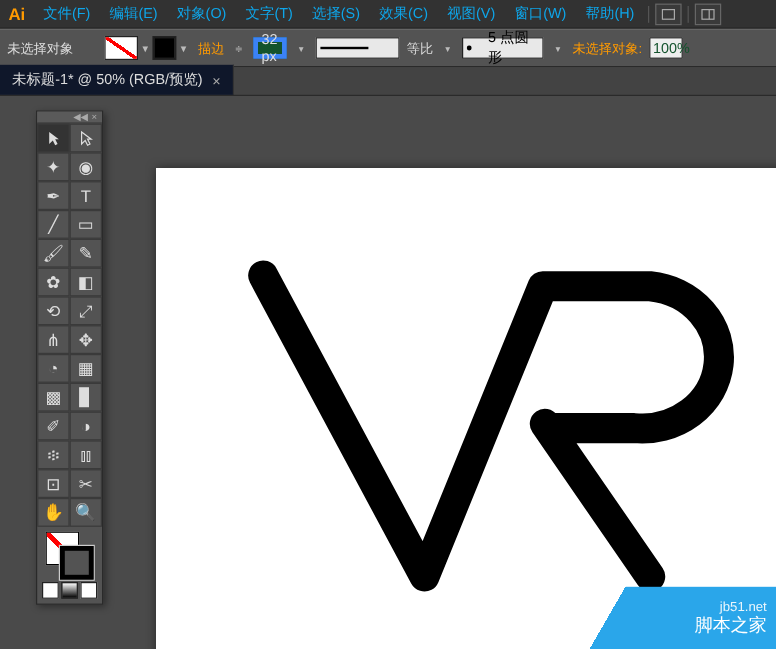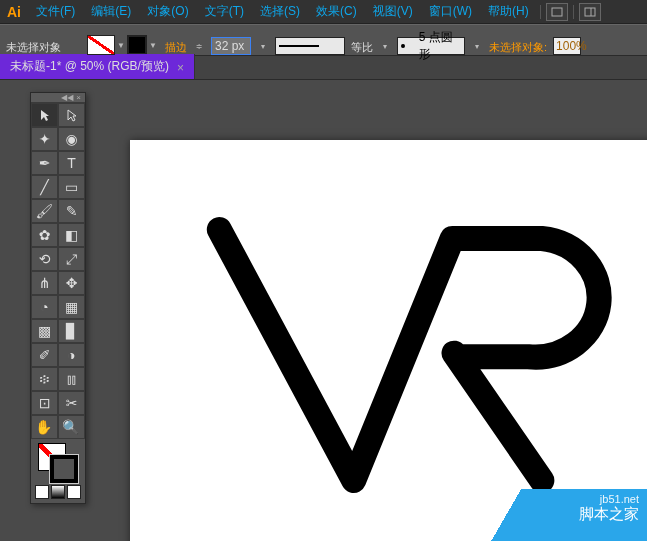--- a/index.html
+++ b/index.html
@@ -2,53 +2,53 @@
 <html><head>
 <meta charset="utf-8">
 <style>
 *{margin:0;padding:0;box-sizing:border-box;font-family:"Microsoft YaHei",sans-serif;font-size:12px;user-select:none}
 body{background:#4a4a4a;width:647px;height:541px;overflow:hidden;position:relative}
 .menubar{height:24px;background:#323232;display:flex;align-items:center;color:#ccc;border-bottom:1px solid #222}
 .ai-logo{width:28px;height:41px;display:flex;align-items:center;justify-content:center;color:#ff9a00;font-weight:bold;font-size:14px}
 .menu-item{padding:3px 8px;color:#0ea5e9;cursor:pointer}
 .menu-sep{width:1px;height:14px;background:#555;margin:0 3px}
 .menu-btn{width:22px;height:18px;border:1px solid #666;margin:0 2px;background:#3a3a3a;display:flex;align-items:center;justify-content:center}
-.ctrlbar{height:32px;background:#535353;border-top:1px solid #666;border-bottom:1px solid #2a2a2a;display:flex;align-items:flex-end;color:#ccc;padding:0 6px;gap:6px}
+.ctrlbar{height:32px;background:#535353;border-top:1px solid #666;border-bottom:1px solid #2a2a2a;display:flex;align-items:center;color:#ccc;padding:0 6px;gap:6px}
 .ctrl-text{color:#ddd;font-size:11px;white-space:nowrap}
 .swatch{width:28px;height:20px;border:1px solid #222;position:relative;background:#fff}
 .swatch.none::after{content:"";position:absolute;left:0;top:0;right:0;bottom:0;background:linear-gradient(to top right,transparent 45%,red 45%,red 55%,transparent 55%)}
 .swatch.black{background:#000;width:18px;height:18px}
 .swatch-box{width:20px;height:20px;border:1px solid #222;display:flex;align-items:center;justify-content:center;background:#535353}
 .dd{width:12px;height:18px;display:flex;align-items:center;justify-content:center;color:#bbb;font-size:8px}
 .orange{color:#ff9a00}
-.num-field{width:40px;height:18px;background:#737373;border:1px solid #3b82f6;color:#ddd;padding:0 3px;display:flex;align-items:center}
+.num-field{width:28px;height:18px;background:#14532d;border:4px solid #3b82f6;color:#ddd;padding:0 3px;display:flex;align-items:center}
 .wide-field{width:70px;height:18px;background:#e8e8e8;border:1px solid #222;display:flex;align-items:center;padding:0 3px}
 .prof-field{width:68px;height:18px;background:#e8e8e8;border:1px solid #222;display:flex;align-items:center;padding:0 3px;color:#000;gap:14px}
 .dot{width:4px;height:4px;border-radius:50%;background:#000}
-.opac{width:28px;height:18px;background:#eee;border:1px solid #222;color:#a16207;text-align:right;padding:0 2px;line-height:16px}
+.opac{width:28px;height:18px;background:#eee;border:1px solid #222;color:#14532d;text-align:right;padding:0 2px;line-height:16px}
 .tabbar{height:24px;background:#434343;display:flex;align-items:flex-end;border-bottom:1px solid #2a2a2a}
-.doc-tab{padding:4px 10px;background:#6d28d9;color:#ddd;font-size:11px;display:flex;align-items:flex-end;gap:8px;border-right:1px solid #333}
+.doc-tab{padding:4px 10px;background:#0f172a;color:#ddd;font-size:11px;display:flex;align-items:flex-end;gap:8px;border-right:1px solid #333}
 .doc-tab .x{color:#aaa;cursor:pointer}
 .workarea{position:absolute;left:0;right:0;top:80px;bottom:0;background:#4a4a4a}
 .toolbox{position:absolute;left:30px;top:12px;width:56px;background:#535353;border:1px solid #2a2a2a;box-shadow:2px 2px 6px rgba(0,0,0,.4)}
 .tb-head{height:10px;background:#5a5a5a;border-bottom:1px solid #3a3a3a;display:flex;justify-content:flex-end;align-items:center;padding:0 4px;gap:3px}
 .tb-head span{font-size:8px;color:#aaa}
 .tb-grid{display:grid;grid-template-columns:1fr 1fr}
 .tool{height:24px;border:1px solid #3a3a3a;display:flex;align-items:center;justify-content:center;color:#ddd;cursor:pointer;font-size:14px}
 .tool.sel{background:#333}
 .fs-block{padding:4px;display:flex;flex-direction:column;align-items:center;gap:2px}
 .fs-main{position:relative;width:40px;height:40px}
 .fs-fill{position:absolute;left:0;top:0;width:28px;height:28px;background:#fff;border:1px solid #000}
 .fs-fill::after{content:"";position:absolute;left:0;top:0;right:0;bottom:0;background:linear-gradient(to top right,transparent 44%,red 44%,red 56%,transparent 56%)}
 .fs-stroke{position:absolute;right:0;bottom:0;width:28px;height:28px;background:#535353;border:4px solid #000;box-shadow:0 0 0 1px #ccc}
 .fs-mini{display:flex;gap:2px}
 .fs-m{width:14px;height:14px;border:1px solid #222}
 .canvas{position:absolute;left:130px;top:60px;right:-20px;bottom:-20px;background:#fff;box-shadow:0 0 8px rgba(0,0,0,.5)}
 .canvas svg{width:100%;height:100%}
-.watermark{position:absolute;right:0;bottom:0;width:160px;height:52px;background:linear-gradient(120deg,transparent 0 18%,#2aa6ea 18% 100%);display:flex;flex-direction:column;align-items:flex-end;padding:4px 8px;color:#fff}
+.watermark{position:absolute;right:0;bottom:0;width:160px;height:52px;background:linear-gradient(120deg,transparent 0 18%,#2aa6ea 18% 100%);display:flex;flex-direction:column;align-items:flex-end;justify-content:center;padding:4px 8px;color:#fff}
 .watermark .url{font-size:11px;opacity:.9}
 .watermark .txt{font-size:15px;font-weight:normal}
 .line{width:40px;height:2px;background:#000}
 </style>
 </head>
 <body>
 
 <div class="menubar">
   <div class="ai-logo">Ai</div>
   <div class="menu-item">文件(F)</div>

